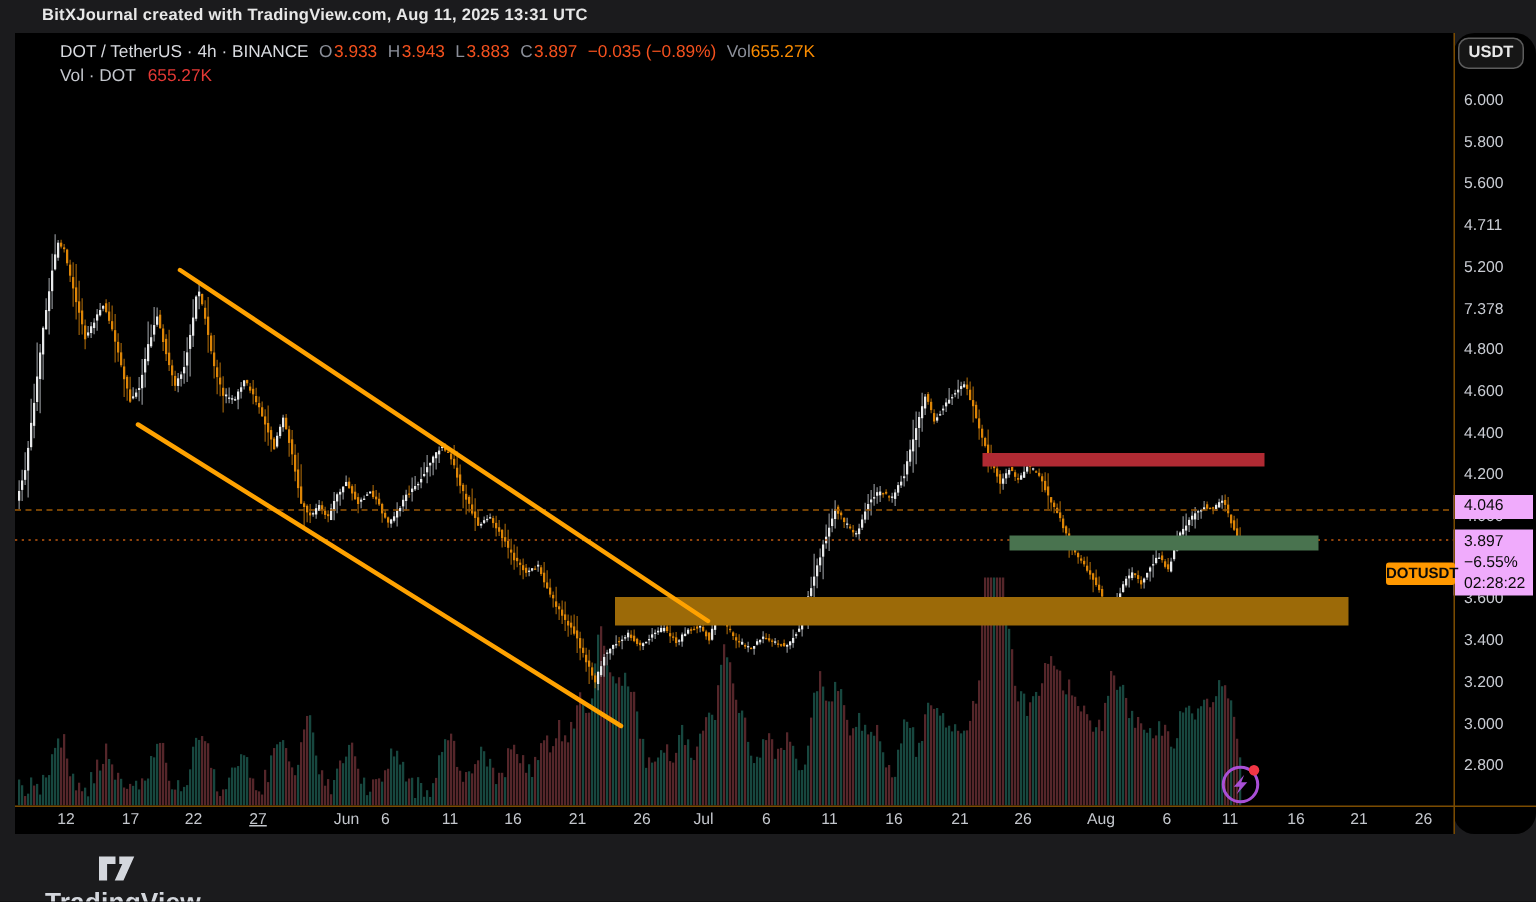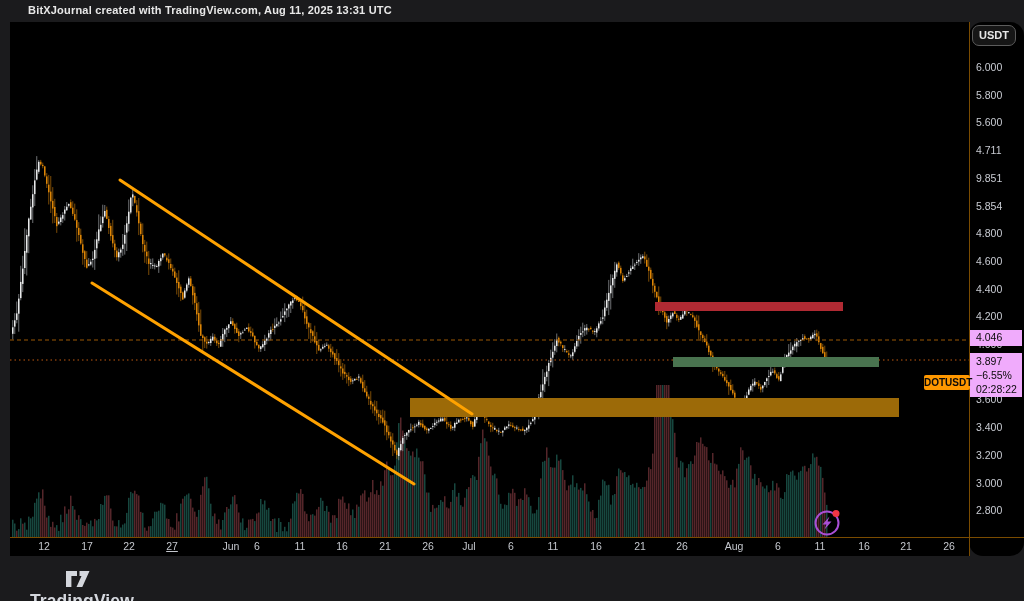--- a/index.html
+++ b/index.html
@@ -61,22 +61,22 @@
 
   <div id="chart-area">
     <div id="plot-bg"></div>
     <div id="axis-pane">
       <div id="usdt-btn">USDT</div>
       <div id="price-ticks">
           <div class="ptick" style="top: 39px;">6.000</div>
           <div class="ptick" style="top: 66.7px;">5.800</div>
           <div class="ptick" style="top: 94.4px;">5.600</div>
           <div class="ptick" style="top: 122.1px;">4.711</div>
-          <div class="ptick" style="top: 149.8px;">9.851</div>
-          <div class="ptick" style="top: 177.5px;">5.854</div>
+          <div class="ptick" style="top: 149.8px;">5.200</div>
+          <div class="ptick" style="top: 177.5px;">7.378</div>
           <div class="ptick" style="top: 205.2px;">4.800</div>
           <div class="ptick" style="top: 232.9px;">4.600</div>
           <div class="ptick" style="top: 260.6px;">4.400</div>
           <div class="ptick" style="top: 288.3px;">4.200</div>
           <div class="ptick" style="top: 316px;">4.000</div>
           <div class="ptick" style="top: 343.7px;">3.800</div>
           <div class="ptick" style="top: 371.4px;">3.600</div>
           <div class="ptick" style="top: 399.1px;">3.400</div>
           <div class="ptick" style="top: 426.8px;">3.200</div>
           <div class="ptick" style="top: 454.5px;">3.000</div>
@@ -1360,20 +1360,26 @@
         <g>
           <circle cx="827" cy="501" r="11.5" fill="none" stroke="#a94fd6" stroke-width="2"></circle>
           <path d="M 829.5 494.5 L 822.5 502.5 L 826.5 502.5 L 824.5 507.5 L 831.5 499.5 L 827.5 499.5 Z" fill="#a94fd6"></path>
           <circle cx="836" cy="491.5" r="3.5" fill="#f23645"></circle>
         </g>
       </svg>
 
     <div id="symbol-tag">DOTUSDT</div>
 
     <div id="legend">
+      <div class="row">
+        <span class="sym">DOT / TetherUS · 4h · BINANCE</span><span class="olab">O</span><span class="oval">3.933</span><span class="olab">H</span><span class="oval">3.943</span><span class="olab">L</span><span class="oval">3.883</span><span class="olab">C</span><span class="oval">3.897</span><span class="chg">−0.035 (−0.89%)</span><span class="vlab">Vol</span><span class="vval">655.27K</span>
+      </div>
+      <div class="row">
+        <span class="v2lab">Vol · DOT</span><span class="v2val">655.27K</span>
+      </div>
     </div>
   </div>
 
   <div id="footer">
     <div id="tv-logo">
       <svg width="26" height="24" viewBox="0 0 26 24">
         <path d="M1 4 h11 v5 h-5.6 v11 h-5.4 z" fill="#d4d7dd"></path>
         <path d="M14.5 4 h10 l-7.2 16 h-5.8 l5 -11 h-2 z" fill="#d4d7dd"></path>
       </svg>
       <span id="tv-logo-text">TradingView</span>

